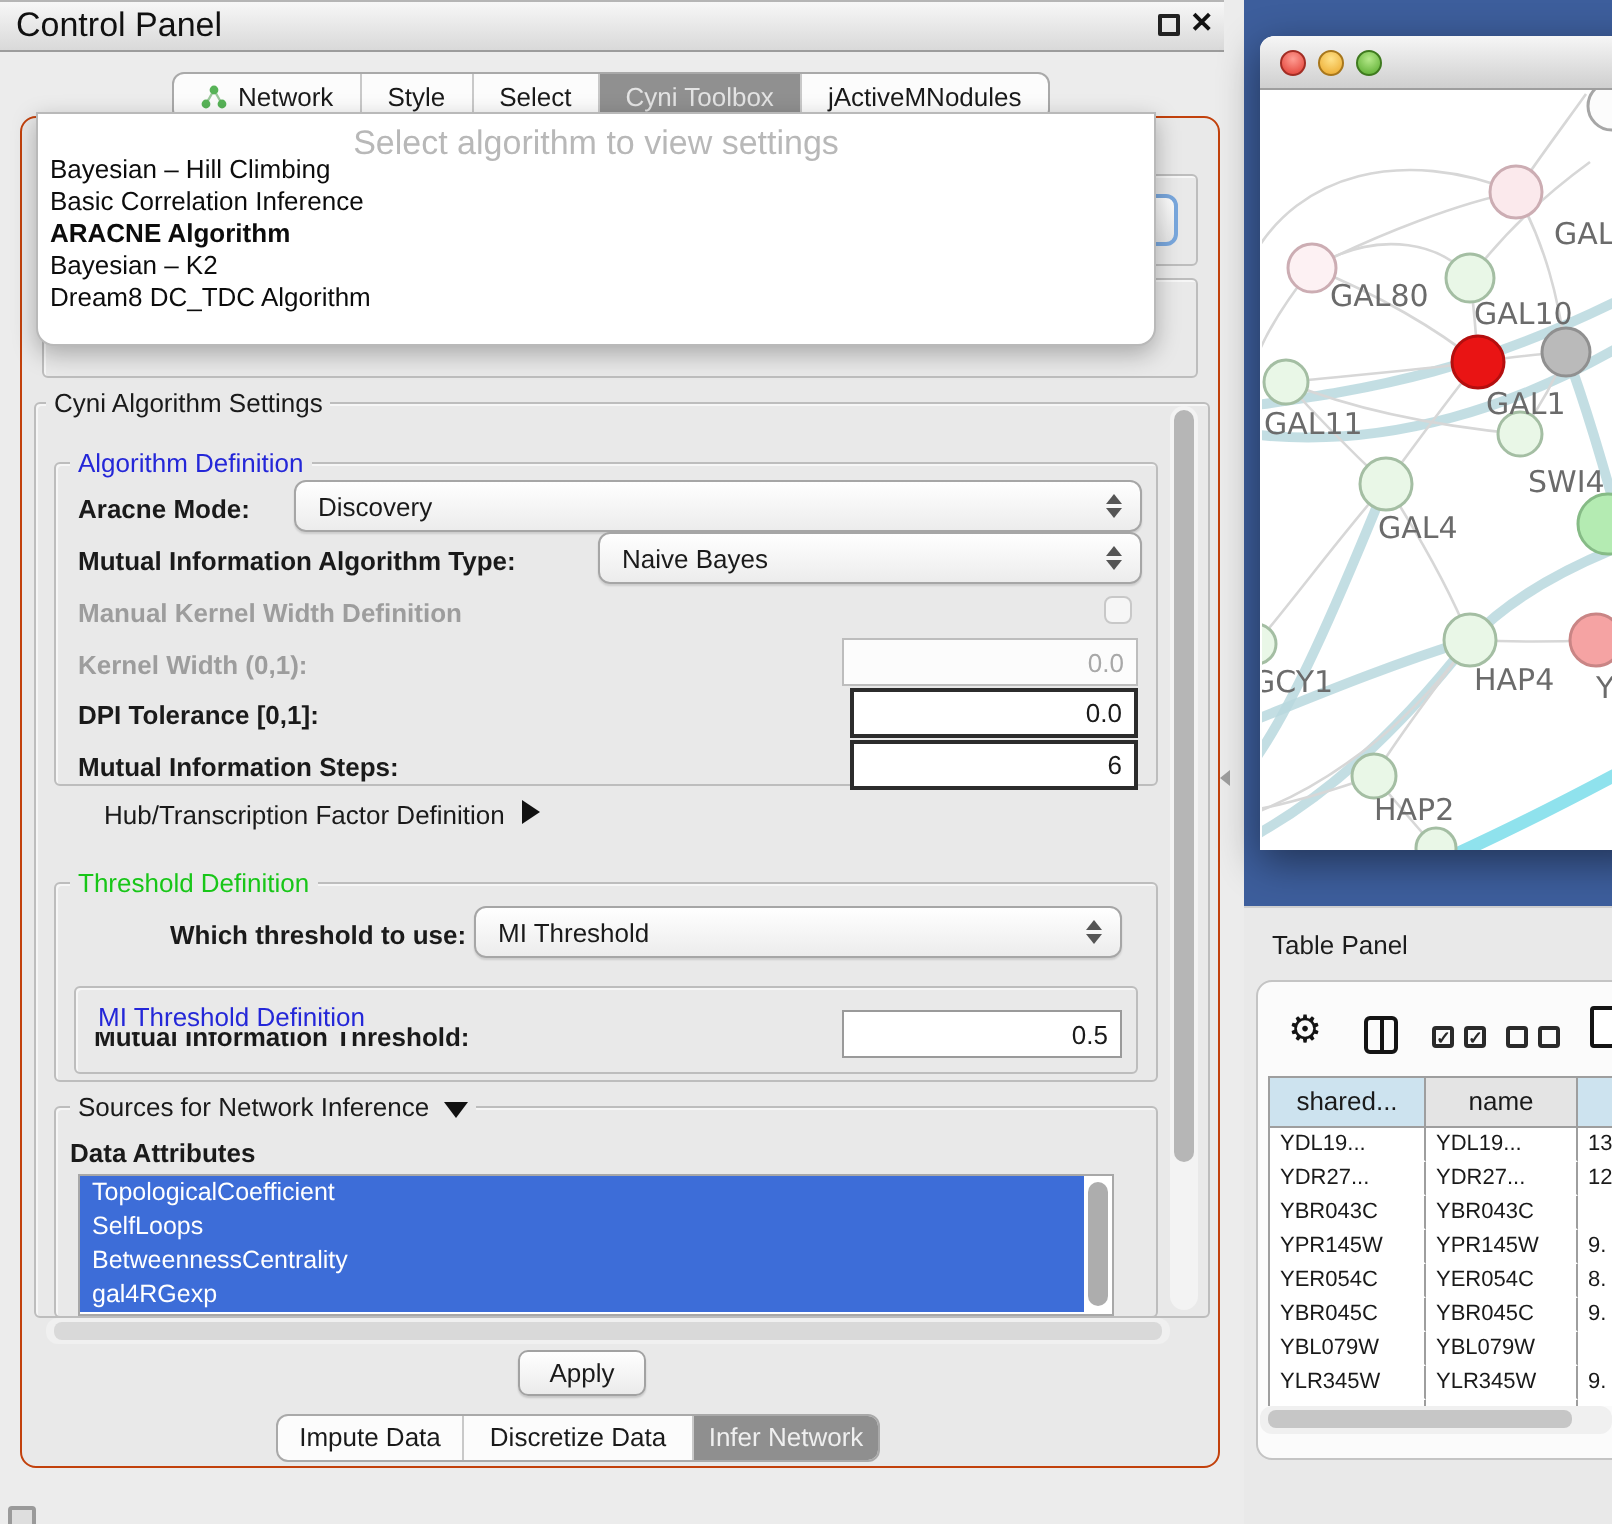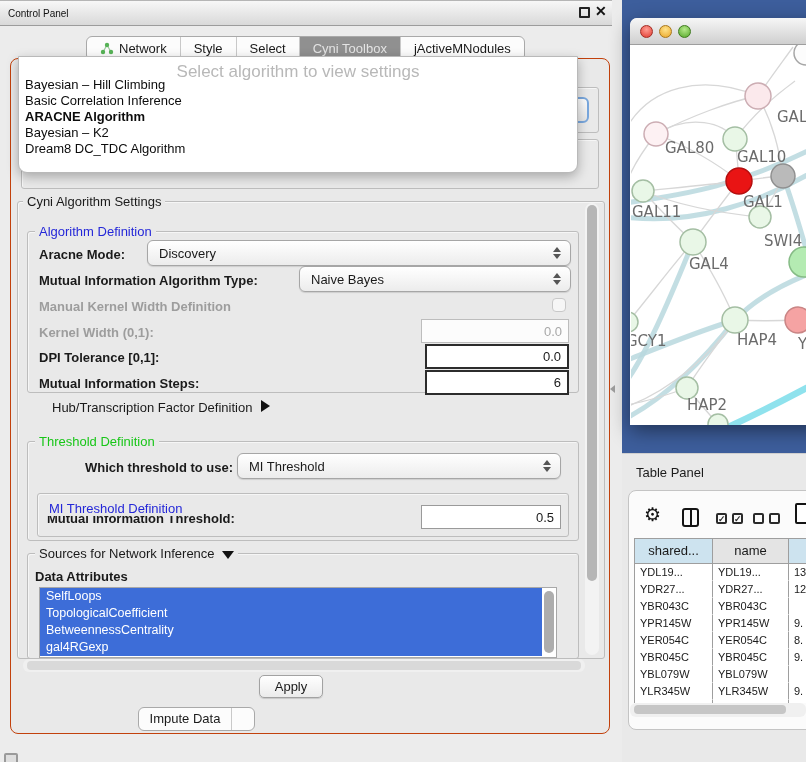--- a/index.html
+++ b/index.html
@@ -4,21 +4,21 @@
 <style>
   * { margin:0; padding:0; box-sizing:border-box; }
   html,body { width:806px; height:762px; overflow:hidden; }
   body { background:#ececec; font-family:"Liberation Sans", sans-serif; color:#1a1a1a; position:relative; }
   #app { position:absolute; inset:0; width:806px; height:762px; overflow:hidden; }
 
   
   .titlebar { position:absolute; left:0; top:6; width:612px; height:26px;
     background:linear-gradient(#f7f7f7,#d9d9d9); border-top:1px solid #b5b5b5; border-bottom:1px solid #9c9c9c;
     display:flex; align-items:center; }
-  .titlebar .title { font-size:10px; margin-left:8px; color:#111; }
+  .titlebar .title { font-size:17px; margin-left:8px; color:#111; }
   .restore-box { position:absolute; left:579px; top:7px; width:11px; height:11px; border:2px solid #222; border-radius:1px; }
   .close-x { position:absolute; left:595px; top:3px; font-size:14px; font-weight:bold; color:#111; }
 
   .tabgroup { position:absolute; left:86px; top:36px; height:25px; display:inline-flex;
     border:1px solid #a9a9a9; border-radius:6px; background:#fcfcfc; overflow:hidden; }
   .tab { font-size:13px; line-height:23px; padding:0 13px; border-right:1px solid #c9c9c9; white-space:nowrap; display:flex; align-items:center; gap:5px; }
   .tab:last-child { border-right:none; }
   .tab.sel { background:#909090; color:#e4e4e4; }
 
   .card { position:absolute; left:10px; top:58px; width:600px; height:676px;
@@ -57,21 +57,21 @@
   .hthumb { position:absolute; background:#d9d9d9; border-radius:4px; }
 
   .listbox { position:absolute; background:#fff; border:1px solid #a8a8a8; overflow:hidden; }
   .litem { height:17px; line-height:17px; font-size:12.5px; color:#fff; background:#3d6dd8; padding-left:6px; width:502px; }
 
   .apply-btn { position:absolute; height:23px; border:1px solid #a2a2a2; border-radius:5px;
     background:linear-gradient(#ffffff,#ebebeb); font-size:13px; display:flex; align-items:center; justify-content:center;
     box-shadow:0 1px 1px rgba(0,0,0,.15); }
 
   .btabgroup { position:absolute; height:24px; display:inline-flex; border:1px solid #a9a9a9; border-radius:6px;
-    background:#fcfcfc; overflow:hidden;flex-direction:column; }
+    background:#fcfcfc; overflow:hidden; }
   .btab { font-size:13px; line-height:22px; text-align:center; border-right:1px solid #c9c9c9; }
   .btab:last-child { border-right:none; }
   .btab.sel { background:#8f8f8f; color:#efefef; }
 
   
   .popup { position:absolute; left:18px; top:56px; width:560px; height:117px; background:#fff;
     border:1px solid #b9b9b9; border-radius:0 0 9px 9px; box-shadow:0 4px 12px rgba(0,0,0,.28); z-index:50; }
   .popup-prompt { text-align:center; color:#b8b8b8; font-size:17px; padding-top:5px; height:20px; }
   .popup-item { font-size:13px; height:16px; line-height:16px; padding-left:6px; color:#0c0c0c; white-space:nowrap; }
   .popup-item.bold { font-weight:bold; }
@@ -236,22 +236,22 @@
     <div class="lbl" style="left:36px; top:452px;">Mutual Information Threshold:</div>
     <div class="nfield thin" style="left:410px; top:446px; width:140px; height:24px;">0.5</div>
 
     <div class="gbox" style="left:16px; top:494px; width:552px; height:106px;"></div>
     <div class="gtitle" style="left:24px; top:487px;">
       <span>Sources for Network Inference</span><span class="tri-down"></span>
     </div>
     <div class="lbl" style="left:24px; top:510px;">Data Attributes</div>
 
     <div class="listbox" style="left:28px; top:528px; width:518px; height:71px;">
+      <div class="litem">TopologicalCoefficient</div>
       <div class="litem">SelfLoops</div>
-      <div class="litem">TopologicalCoefficient</div>
       <div class="litem">BetweennessCentrality</div>
       <div class="litem">gal4RGexp</div>
     </div>
     <div class="vthumb" style="left:533px; top:532px; width:10px; height:62px; background:#adadad;"></div>
 
     <div class="htrack" style="left:12px; top:600px; width:562px; height:13px;"></div>
     <div class="hthumb" style="left:16px; top:602px; width:554px; height:9px;"></div>
 
     <div class="apply-btn" style="left:248px; top:616px; width:64px;">Apply</div>
 

